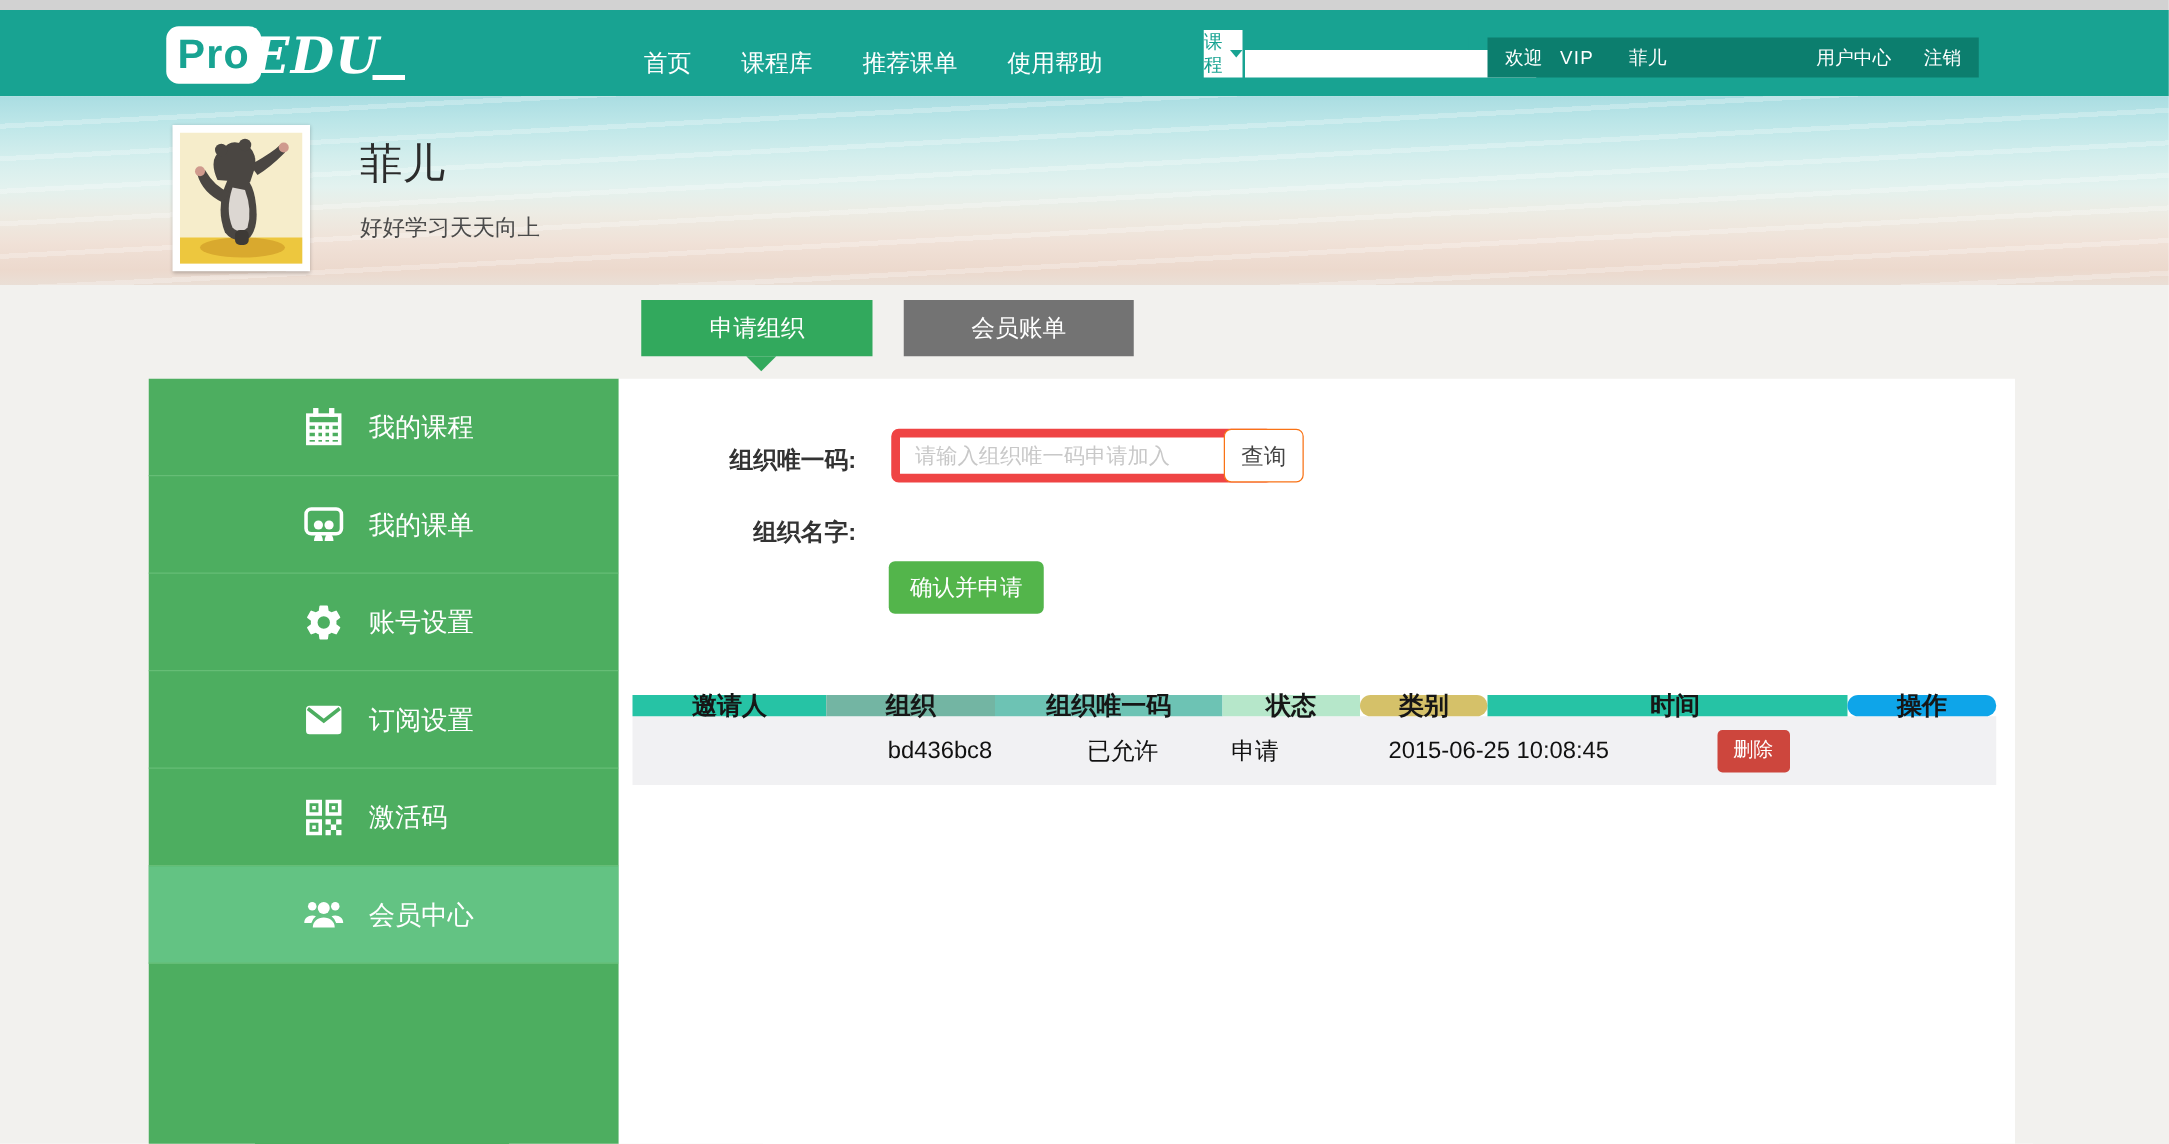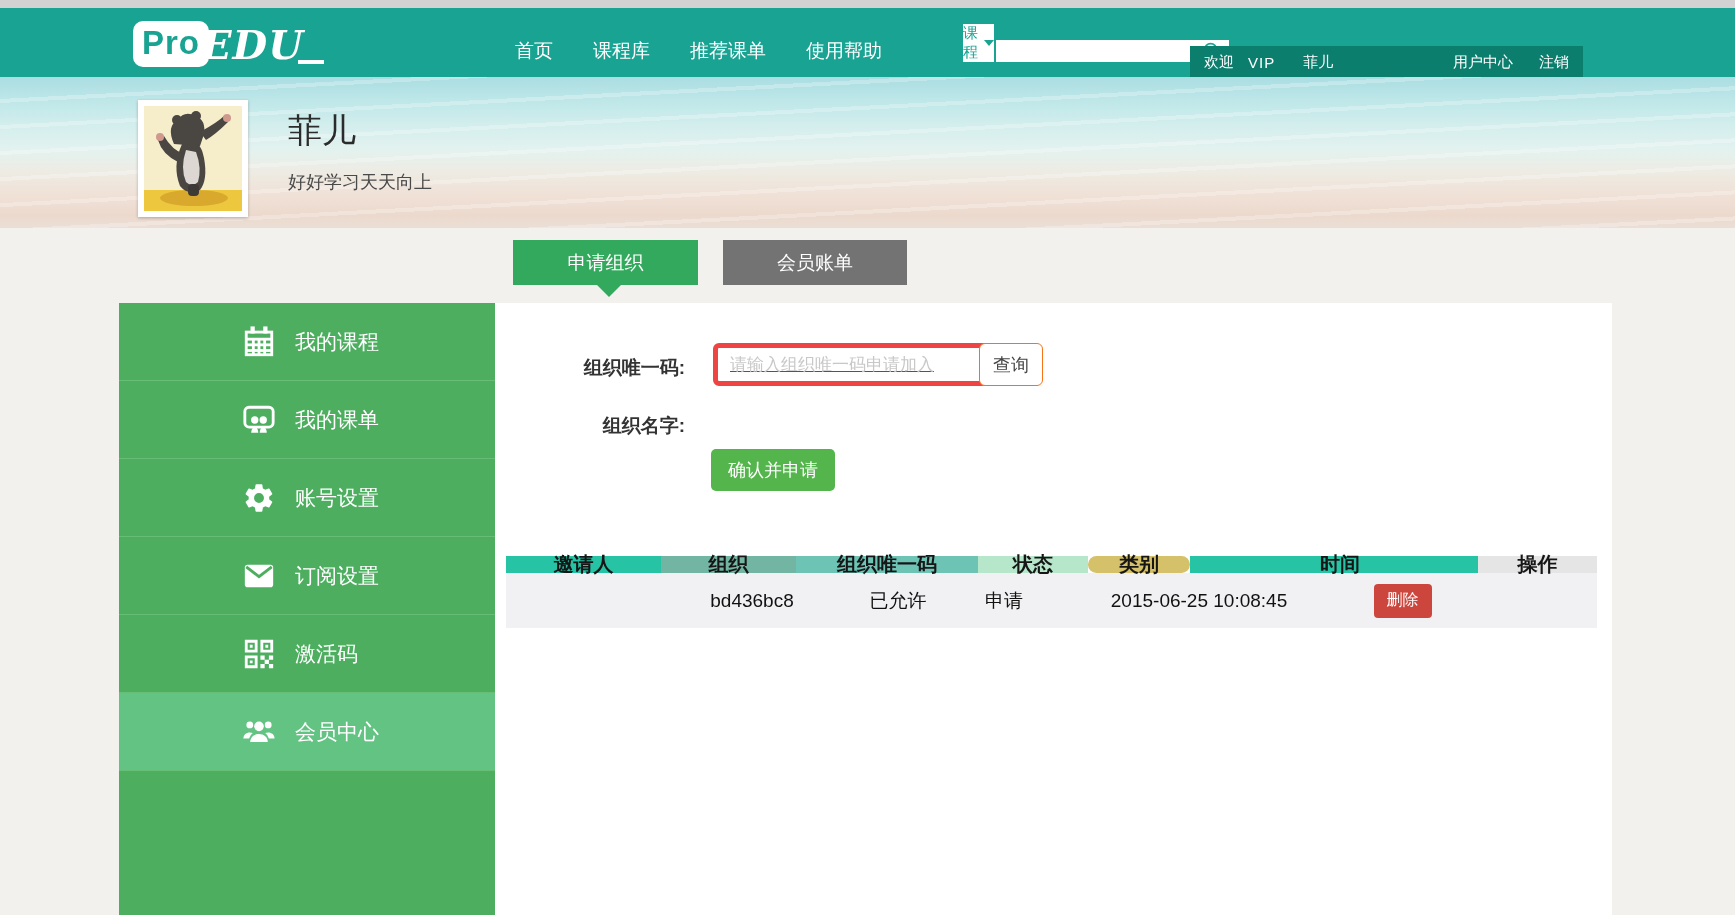--- a/index.html
+++ b/index.html
@@ -24,21 +24,21 @@
   .searchbox { left:963px; top:22px; width:212px; height:32px; background:#18a392;
     display:flex; gap:2px;align-items:flex-end; }
   .search-cat { background:#fff; width:66px; display:flex; align-items:center;
     justify-content:center; gap:6px; color:#18a392; font-size:15px; cursor:pointer; }
   .caret-down { width:0; height:0; border-left:5px solid transparent;
     border-right:5px solid transparent; border-top:6px solid #18a392; }
   .search-field { background:#fff; flex:1; display:flex; align-items:center; padding:0 6px; }
   .search-field input { border:none; outline:none; flex:1; min-width:0; font-size:15px; color:#333; }
   .search-icon { width:22px; height:22px; cursor:pointer; flex:0 0 auto; }
 
-  .userbar { left:1190px; top:38px; width:393px; height:32px; background:#0c7e6e;
+  .userbar { left:1190px; top:22px; width:393px; height:32px; background:#0c7e6e;
     display:flex; align-items:center; color:#fff; font-size:15px; padding:16px 14px; }
   .userbar > span { white-space:nowrap; }
   .ub-welcome { margin-right:14px; }
   .ub-vip { margin-right:28px; letter-spacing:1px; }
   .ub-name { cursor:pointer; }
   .ub-center { margin-left:auto; cursor:pointer; }
   .ub-logout { margin-left:26px; cursor:pointer; }
 
   
   .banner { left:0; top:77px; width:1735px; height:151px;
@@ -72,22 +72,22 @@
     display:flex; align-items:center; justify-content:center; }
   .side-icon svg { width:34px; height:34px; }
 
   
   .panel { left:495px; top:303px; width:1117px; height:612px; background:#fff; }
   .form-label { position:absolute; left:40px; width:150px; text-align:right;
     font-weight:bold; font-size:19px; color:#333; }
   .lbl-code { top:52px; }
   .lbl-name { top:110px; }
   .code-input { position:absolute; left:218px; top:40px; width:306px; height:43px;
-    border:5px solid #ef4444; border-radius:6px; padding:0 12px; font-size:17px;
-    color:#555; outline:none;text-decoration:underline; }
+    border:7px solid #ef4444; border-radius:6px; padding:0 12px; font-size:17px;
+    color:#555; outline:none; }
   .code-input::placeholder { color:#c8c8c8; }
   .btn-query { position:absolute; left:484px; top:40px; width:64px; height:43px;
     background:#fff; border:1px solid #f97316; border-radius:6px; font-size:18px;
     color:#444; cursor:pointer; font-family:inherit; }
   .btn-submit { position:absolute; left:216px; top:146px; width:124px; height:42px;
     background:#53b54b; border:none; border-radius:5px; color:#fff; font-size:18px;
     cursor:pointer; font-family:inherit; }
 
   
   .org-table { position:absolute; left:11px; top:205px; width:1091px; }
@@ -250,21 +250,21 @@
   <button class="btn-submit">确认并申请</button>
 
   <div class="org-table">
     <div class="t-head">
         <div class="t-cell" style="width: 155px; background: rgb(38, 195, 165);">邀请人</div>
         <div class="t-cell" style="width: 135px; background: rgb(115, 181, 163);">组织</div>
         <div class="t-cell" style="width: 182px; background: rgb(109, 195, 180);">组织唯一码</div>
         <div class="t-cell" style="width: 110px; background: rgb(182, 231, 202);">状态</div>
         <div class="t-cell" style="width: 102px; background: rgb(213, 193, 105); border-radius: 26px;">类别</div>
         <div class="t-cell" style="width: 288px; background: rgb(38, 195, 165); padding-left: 12px;">时间</div>
-        <div class="t-cell" style="width: 119px; background: #e5e5e5;">操作</div>
+        <div class="t-cell" style="width: 119px; background: #0ea5e9; border-radius: 16px;">操作</div>
       </div>
     <div class="t-body">
         <div class="t-row">
           <div class="t-cell" style="width: 155px;"></div>
           <div class="t-cell" style="width: 182px;">bd436bc8</div>
           <div class="t-cell" style="width: 110px;">已允许</div>
           <div class="t-cell" style="width: 102px;">申请</div>
           <div class="t-cell" style="width: 288px;">2015-06-25 10:08:45</div>
           <div class="t-cell" style="width: 119px;">
             <button class="btn-delete">删除</button>

